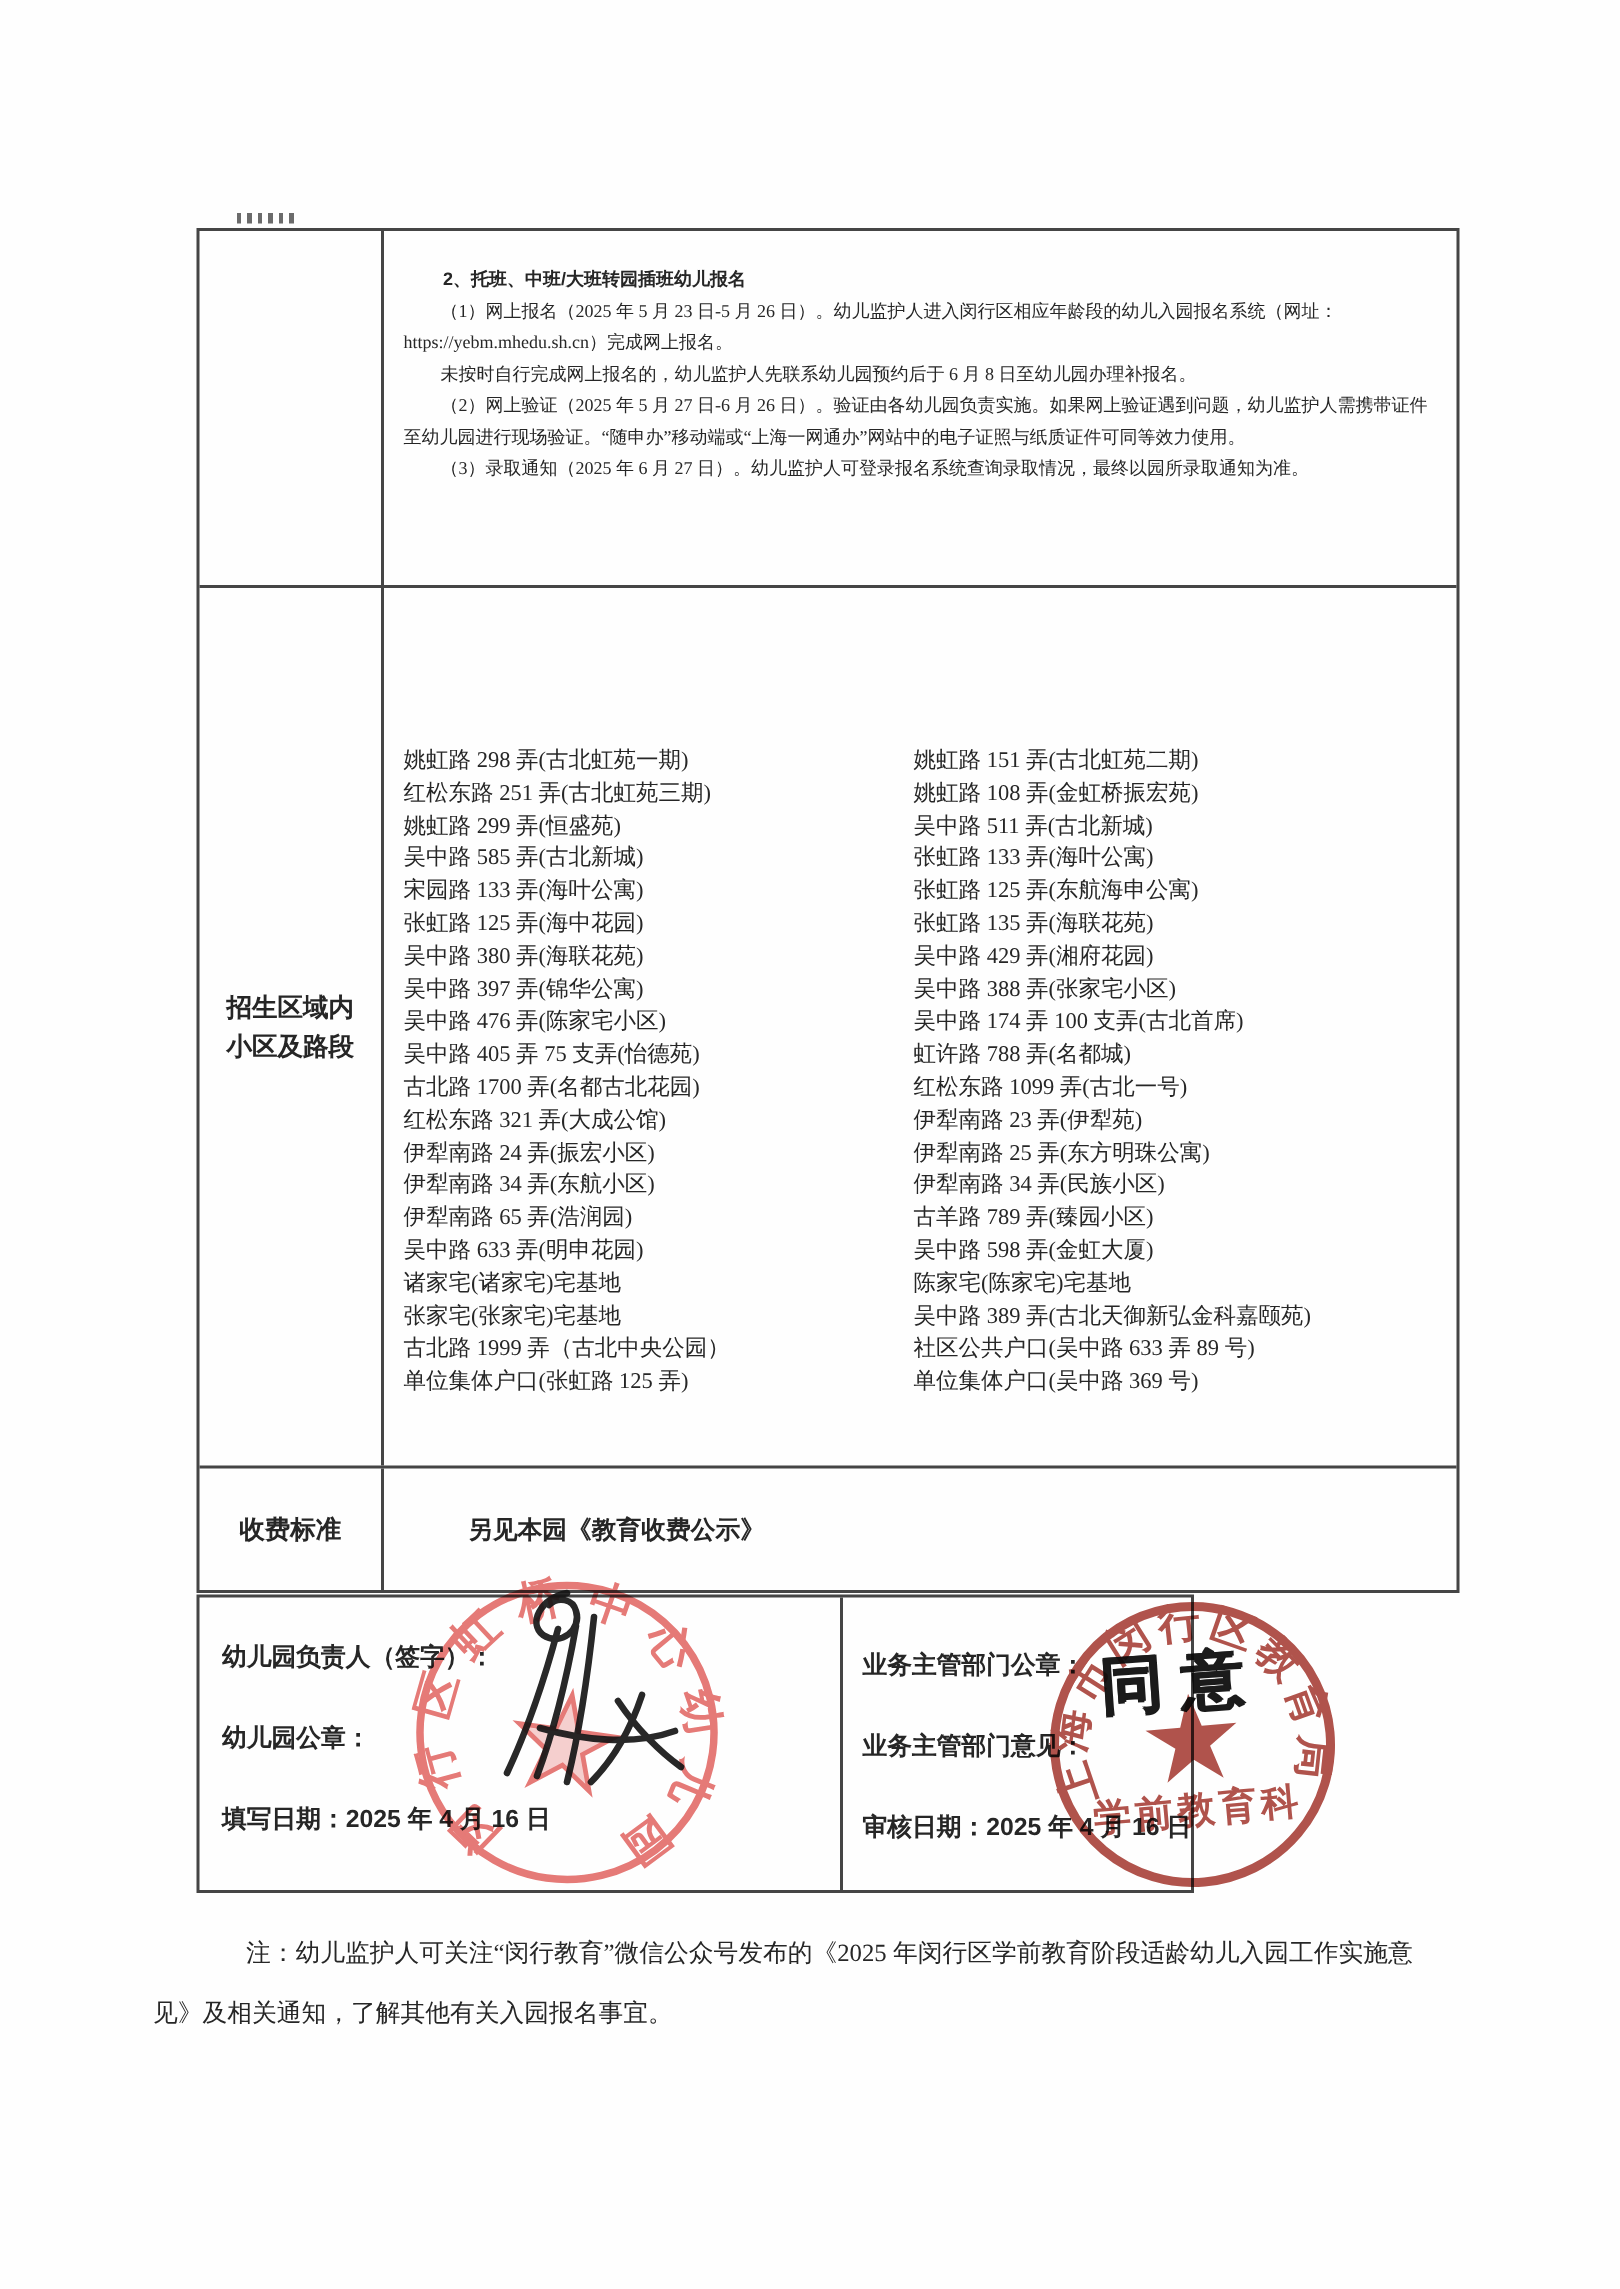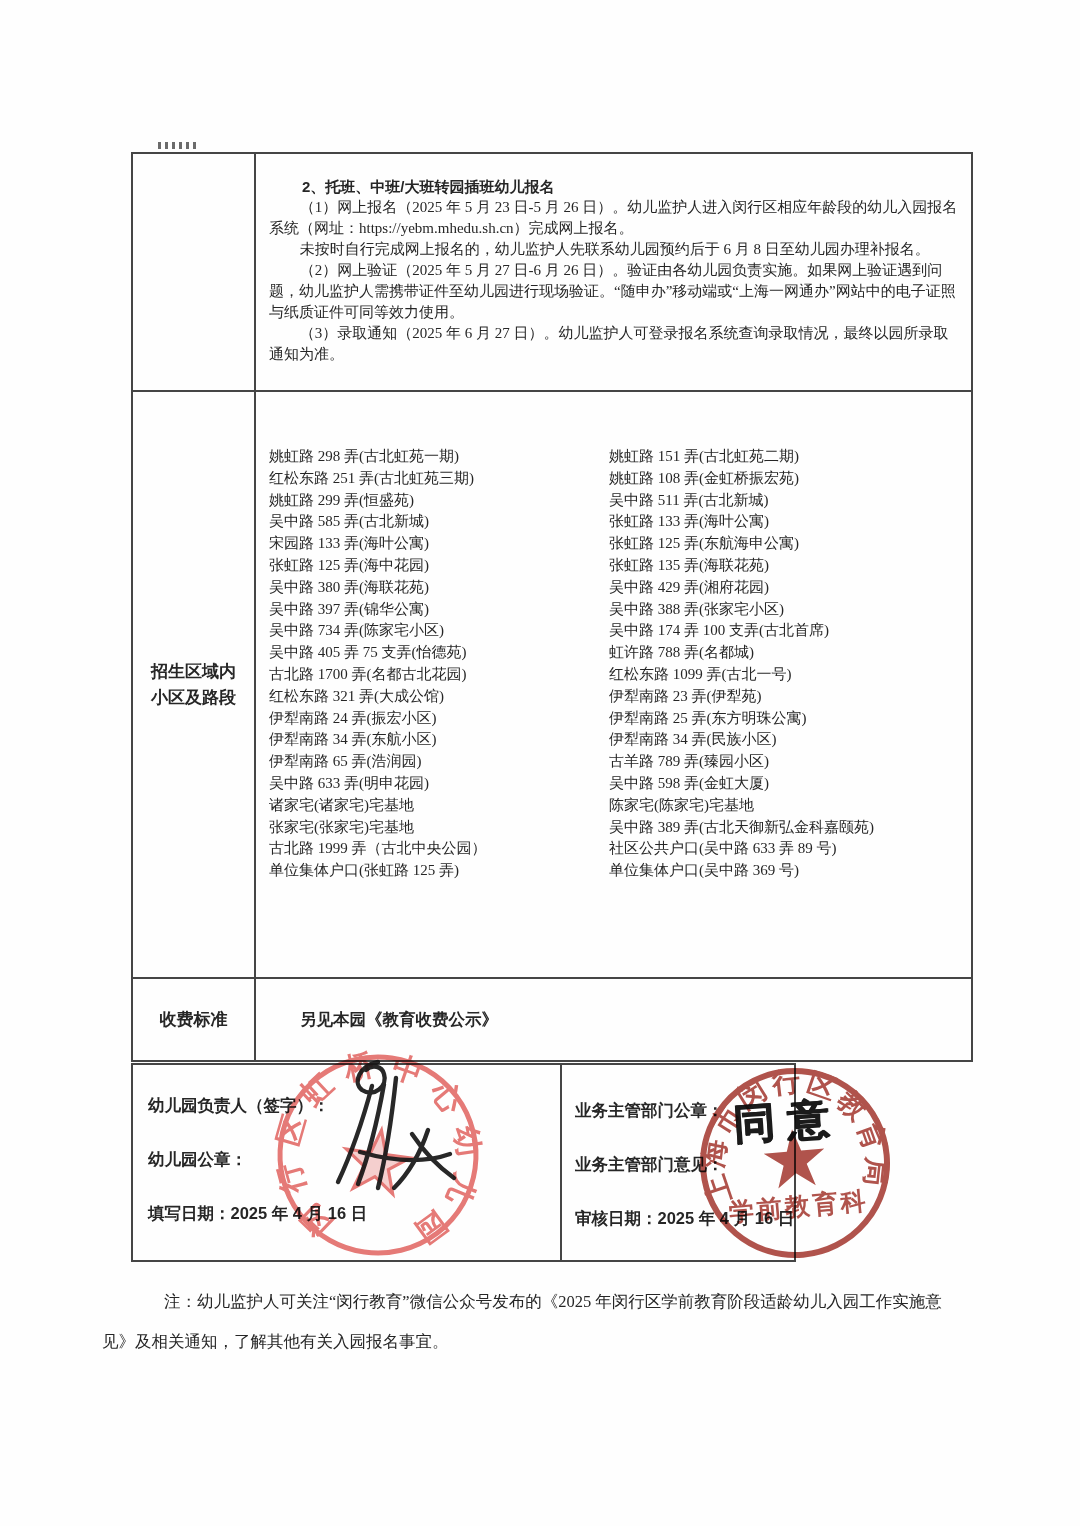--- a/index.html
+++ b/index.html
@@ -19,29 +19,29 @@
   .row + .row{border-top:2px solid #454545;}
   .label-cell{
     width:123px;flex:0 0 123px;border-right:2px solid #454545;box-sizing:border-box;
     display:flex;align-items:center;justify-content:center;text-align:center;
     font-family:"Liberation Sans","DejaVu Sans",sans-serif;font-weight:bold;
   }
   .content-cell{flex:1;box-sizing:border-box;}
   .row1{height:236px;}
   .row2{height:587px;}
   .row3{height:83px;}
-  .reg-text{padding:22px 13px 0 13px;font-size:15px;line-height:21px;border-radius:32px;}
+  .reg-text{padding:22px 13px 0 13px;font-size:12px;line-height:21px;border-radius:32px;}
   .reg-heading{font-weight:bold;text-indent:2.2em;font-family:"Liberation Sans","DejaVu Sans",sans-serif;}
   .para{text-indent:2.05em;}
   .label-lines{font-size:17px;line-height:26px;}
-  .addr-wrap{display:flex;padding:54px 10px 0 13px;font-size:15px;line-height:21.8px;}
+  .addr-wrap{display:flex;padding:105px 10px 0 13px;font-size:15px;line-height:21.8px;}
   .addr-col-left{width:340px;flex:0 0 340px;}
   .addr-col-right{flex:1;}
   .fee-label{font-size:17px;}
-  .fee-content{display:flex;align-items:center;padding-left:44px;font-weight:bold;
+  .fee-content{display:flex;align-items:center;padding-left:56px;font-weight:bold;
     font-family:Liberation Sans, sans-serif;font-size:16.5px;}
   
   .sig-table{
     position:absolute;left:131px;top:1063px;width:665px;height:199px;box-sizing:border-box;
     border:2px solid #454545;display:flex;
   }
   .sig-cell{box-sizing:border-box;font-family:"Liberation Sans","DejaVu Sans",sans-serif;
     font-weight:bold;font-size:16.5px;line-height:25px;}
   .sig-cell.left{width:429px;flex:0 0 429px;border-right:2px solid #454545;padding:28px 0 0 15px;}
   .sig-cell.right{flex:1;padding:33px 0 0 13px;}
@@ -96,21 +96,21 @@
       <div class="content-cell addr-wrap">
         <div class="addr-col-left">
             <div class="addr-line">姚虹路 298 弄(古北虹苑一期)</div>
             <div class="addr-line">红松东路 251 弄(古北虹苑三期)</div>
             <div class="addr-line">姚虹路 299 弄(恒盛苑)</div>
             <div class="addr-line">吴中路 585 弄(古北新城)</div>
             <div class="addr-line">宋园路 133 弄(海叶公寓)</div>
             <div class="addr-line">张虹路 125 弄(海中花园)</div>
             <div class="addr-line">吴中路 380 弄(海联花苑)</div>
             <div class="addr-line">吴中路 397 弄(锦华公寓)</div>
-            <div class="addr-line">吴中路 734 弄(陈家宅小区)</div>
+            <div class="addr-line">吴中路 476 弄(陈家宅小区)</div>
             <div class="addr-line">吴中路 405 弄 75 支弄(怡德苑)</div>
             <div class="addr-line">古北路 1700 弄(名都古北花园)</div>
             <div class="addr-line">红松东路 321 弄(大成公馆)</div>
             <div class="addr-line">伊犁南路 24 弄(振宏小区)</div>
             <div class="addr-line">伊犁南路 34 弄(东航小区)</div>
             <div class="addr-line">伊犁南路 65 弄(浩润园)</div>
             <div class="addr-line">吴中路 633 弄(明申花园)</div>
             <div class="addr-line">诸家宅(诸家宅)宅基地</div>
             <div class="addr-line">张家宅(张家宅)宅基地</div>
             <div class="addr-line">古北路 1999 弄（古北中央公园）</div>

